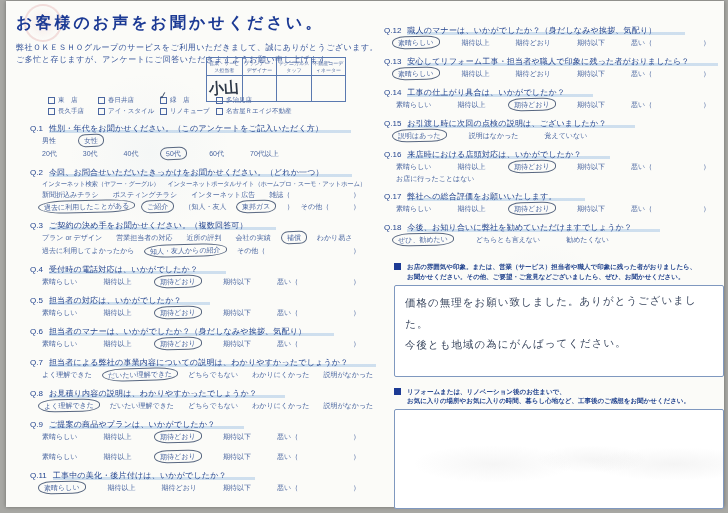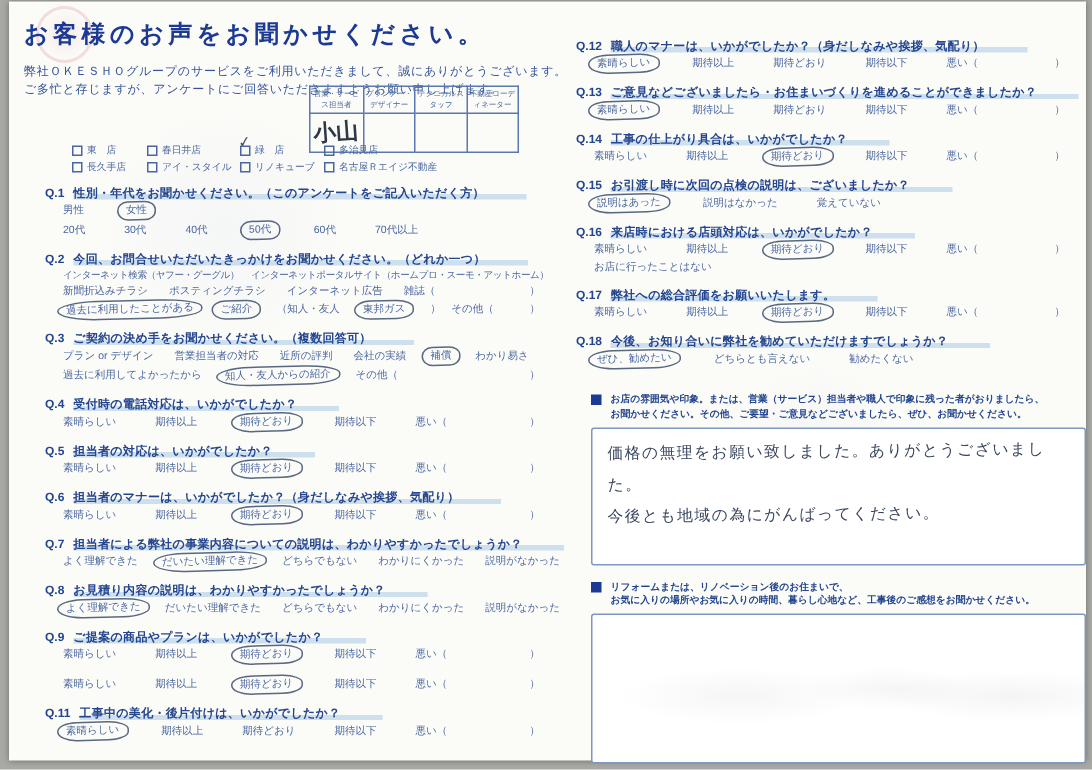--- a/index.html
+++ b/index.html
@@ -51,21 +51,21 @@
   }
   .cb .mark{
     position:absolute;left:-2px;top:-8px;font-size:10px;color:#3a4a66;
     transform:rotate(-8deg);font-weight:bold;
   }
   
   .col{position:absolute;}
   .col-left{left:24px;top:122px;width:344px;}
   .col-right{left:378px;top:24px;width:340px;}
   .q{margin-bottom:7px;}
-  .q-head{font-size:8px;font-weight:bold;color:#24458f;line-height:11px;white-space:nowrap;}
+  .q-head{font-size:8px;font-weight:normal;color:#24458f;line-height:11px;white-space:nowrap;}
   .q-num{margin-right:6px;}
   .q-text{
     background:linear-gradient(transparent 62%, rgba(170,200,230,.55) 62%);
     padding-right:28px;letter-spacing:.2px;
   }
   .q-opts{padding-left:12px;}
   .q-row{
     display:flex;align-items:center;column-gap:14px;font-size:7px;color:#4a66a0;
     line-height:11px;white-space:nowrap;
   }
@@ -320,21 +320,21 @@
               <span class="opt circled">素晴らしい</span>
               <span class="opt">期待以上</span>
               <span class="opt">期待どおり</span>
               <span class="opt">期待以下</span>
               <span class="opt">悪い（</span>
               <span class="opt tail">）</span>
             </div>
           </div>
         </div>
         <div class="q">
-          <div class="q-head"><span class="q-num">Q.13</span><span class="q-text">ご意見などございましたら・お住まいづくりを進めることができましたか？</span></div>
+          <div class="q-head"><span class="q-num">Q.13</span><span class="q-text">安心してリフォーム工事・担当者や職人で印象に残った者がおりましたら？</span></div>
           <div class="q-opts">
             <div class="q-row airy">
               <span class="opt circled">素晴らしい</span>
               <span class="opt">期待以上</span>
               <span class="opt">期待どおり</span>
               <span class="opt">期待以下</span>
               <span class="opt">悪い（</span>
               <span class="opt tail">）</span>
             </div>
           </div>

